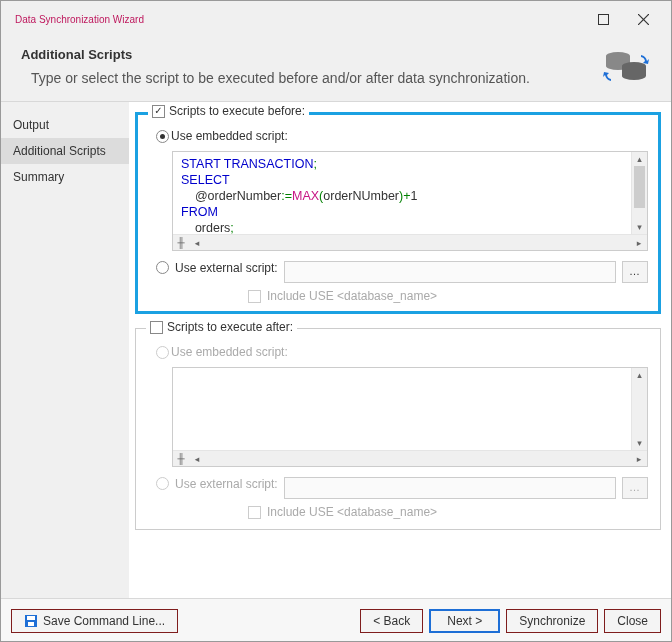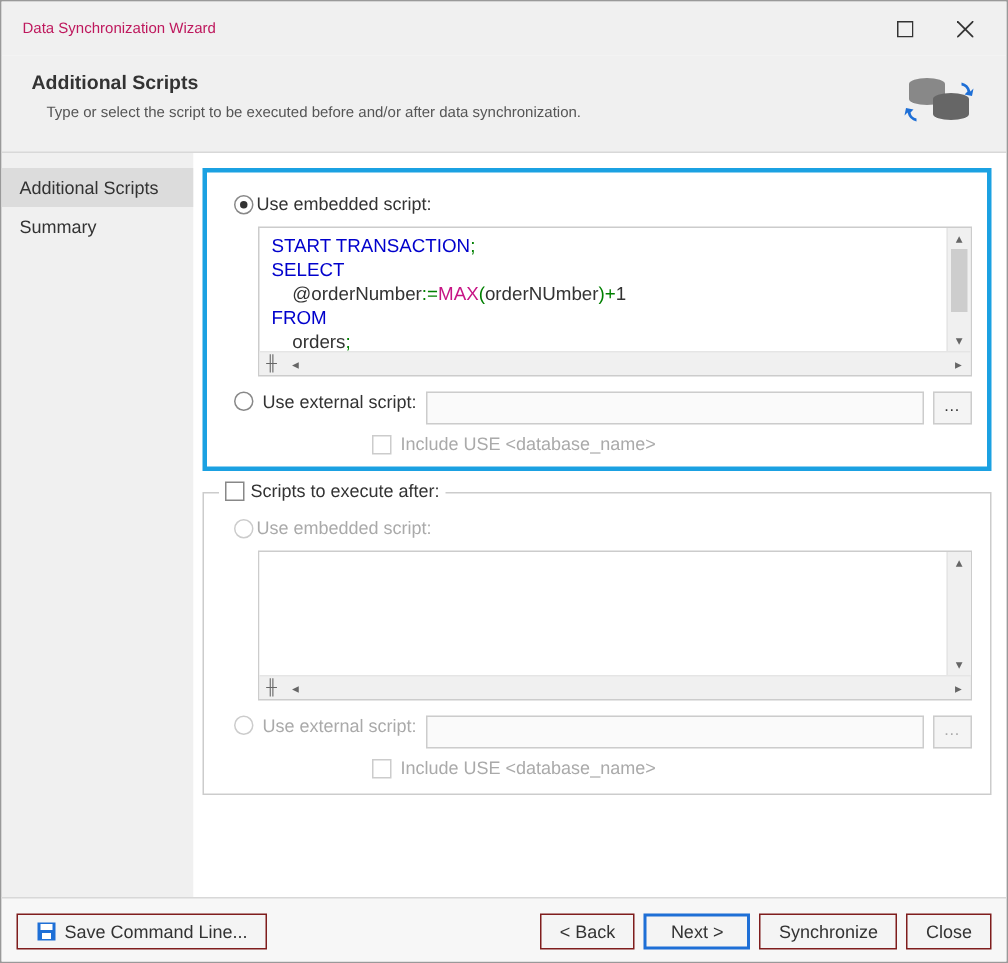--- a/index.html
+++ b/index.html
@@ -3,21 +3,21 @@
 <meta charset="utf-8">
 <style>
 * { box-sizing: border-box; margin: 0; padding: 0; }
 body { font-family: "Segoe UI", Tahoma, sans-serif; font-size: 12px; color: #333; background: #fff; width: 672px; height: 642px; overflow: hidden; border: 1px solid #999; }
 .titlebar { height: 36px; display: flex; align-items: center; padding: 0 8px 0 14px; background: #f0f0f0; }
 .titlebar .title { flex: 1; font-size: 10px; color: #be185d; }
 .titlebar .winbtn { width: 40px; height: 28px; display: flex; align-items: center; justify-content: center; color: #333; }
 .header { padding: 10px 20px 14px 20px; background: #f0f0f0; display: flex; align-items: flex-start; border-bottom: 1px solid #d8d8d8; }
 .header .htext { flex: 1; }
 .header .htitle { font-weight: bold; font-size: 13px; margin-bottom: 8px; }
-.header .hdesc { font-size: 10px; color: #555; margin-left: 10px; }
+.header .hdesc { font-size: 14px; color: #555; margin-left: 10px; }
 .header .hicon { width: 50px; height: 40px; margin-left: 10px; }
 .body { display: flex; height: calc(100% - 36px - 64px - 44px); }
 .sidebar { width: 128px; background: #f0f0f0; padding-top: 10px; }
 .sidebar .item { padding: 6px 12px; font-size: 12px; color: #333; cursor: pointer; }
 .sidebar .item.active { background: #dcdcdc; }
 .main { flex: 1; padding: 10px 10px 6px 6px; background: #fff; overflow: hidden; }
 .groupbox { border: 1px solid #ccc; padding: 10px 12px 10px 12px; position: relative; margin-bottom: 14px; }
 .groupbox.highlight { border: 3px solid #1ba1e2; padding: 8px 10px; }
 .groupbox .legend { position: absolute; top: -9px; left: 10px; background: #fff; padding: 0 4px; display: flex; align-items: center; gap: 4px; font-size: 12px; }
 .groupbox.highlight .legend { top: -11px; }
@@ -82,27 +82,32 @@
       <ellipse cx="33" cy="19" rx="12" ry="4" fill="#666"></ellipse>
       <path d="M21 19 v10 a12 4 0 0 0 24 0 V19" fill="#666"></path>
       <path d="M40 8 a8 8 0 0 1 6 6 l2 -2 l-1 5 l-5 -1 l2 -2 a5 5 0 0 0 -4 -4 z" fill="#1e6fd6"></path>
       <path d="M10 34 a8 8 0 0 1 -6 -6 l-2 2 l1 -5 l5 1 l-2 2 a5 5 0 0 0 4 4 z" fill="#1e6fd6"></path>
     </svg>
   </div>
 </div>
 
 <div class="body">
   <div class="sidebar">
+    <div class="item"><span>Output</span></div>
     <div class="item active"><span>Additional Scripts</span></div>
     <div class="item"><span>Summary</span></div>
   </div>
 
   <div class="main">
 
     <div class="groupbox highlight">
+      <div class="legend">
+        <span class="chk checked"></span>
+        <span>Scripts to execute before:</span>
+      </div>
       <div class="optrow">
         <span class="radio selected"></span>
         <span>Use embedded script:</span>
       </div>
       <div class="editor">
         <div class="code"><span class="kw-blue">START</span><span class="kw-blue"> TRANSACTION</span><span class="kw-green">;</span>
 <span class="kw-blue">SELECT</span>
 <span>    @orderNumber</span><span class="kw-green">:=</span><span class="kw-magenta">MAX</span><span class="kw-green">(</span><span>orderNUmber</span><span class="kw-green">)</span><span class="kw-green">+</span><span>1</span>
 <span class="kw-blue">FROM</span>
 <span>    orders</span><span class="kw-green">;</span>

